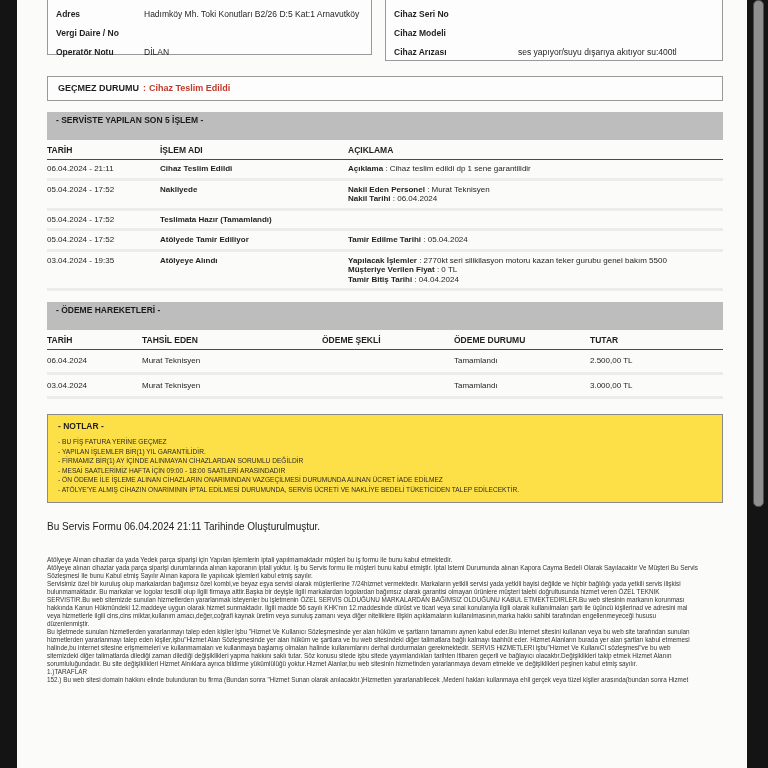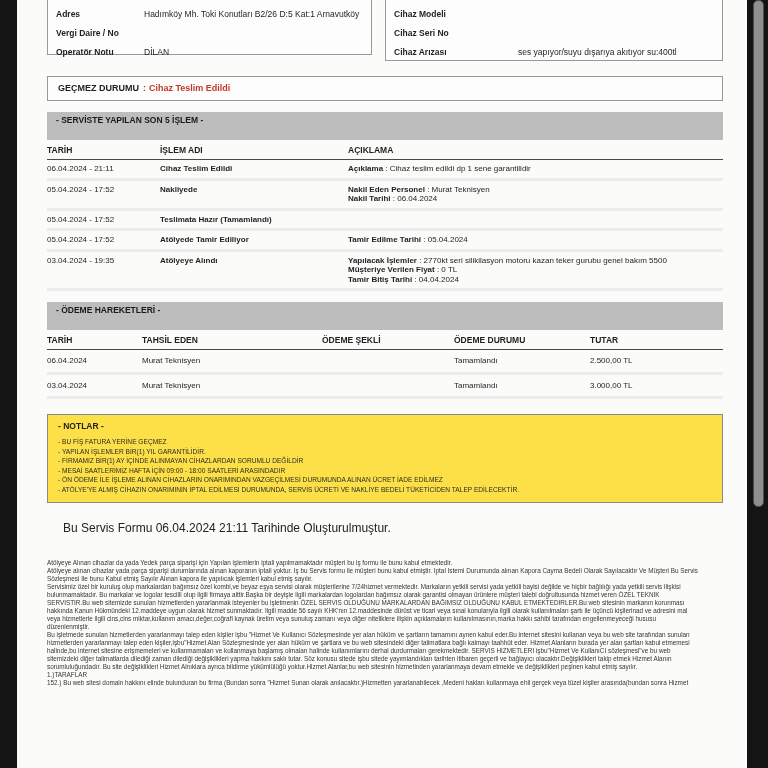--- a/index.html
+++ b/index.html
@@ -107,21 +107,21 @@
   }
   .sig-label { position: absolute; top: 8px; font-size: 9px; font-weight: bold; }
   .sig-label.customer { left: 12px; }
   .sig-label.technician { right: 12px; }
   .sig-svg { position: absolute; }
   .sig-svg.customer { left: 10px; top: 22px; }
   .sig-svg.technician { right: 14px; top: 34px; }
   .sig-svg path { fill: none; stroke: #2b2b2b; stroke-width: 1.5; stroke-linecap: round; stroke-linejoin: round; }
 
   
-  .created-line { margin-top: 18px; font-size: 12px; color: #222; margin-left: 16px; }
+  .created-line { margin-top: 18px; font-size: 10px; color: #222; }
   .legal-block { margin-top: 24px; }
   .legal-line { font-size: 6.35px; line-height: 8px; color: #363636; white-space: nowrap; overflow: hidden; }
 
   
   .scroll-track { position: absolute; right: 0; top: 0; width: 21px; height: 768px; background: #141414; }
   .scroll-thumb {
     position: absolute; right: 4px; top: 0;
     width: 11px; height: 507px;
     background: #8f8f8f;
     border: 1px solid #4d4d4d;
@@ -144,25 +144,25 @@
             <span class="lbl">Vergi Daire / No</span>
             <span class="val"></span>
           </div>
           <div class="info-row">
             <span class="lbl">Operatör Notu</span>
             <span class="val">DİLAN</span>
           </div>
         </div>
       <div class="box box-right" id="device-box">
           <div class="info-row">
+            <span class="lbl">Cihaz Seri No</span>
+            <span class="val"></span>
+          </div>
+          <div class="info-row">
             <span class="lbl">Cihaz Modeli</span>
-            <span class="val"></span>
-          </div>
-          <div class="info-row">
-            <span class="lbl">Cihaz Seri No</span>
             <span class="val"></span>
           </div>
           <div class="info-row">
             <span class="lbl">Cihaz Arızası</span>
             <span class="val">ses yapıyor/suyu dışarıya akıtıyor su:400tl</span>
           </div>
         </div>
     </div>
 
     <div class="status-box">

